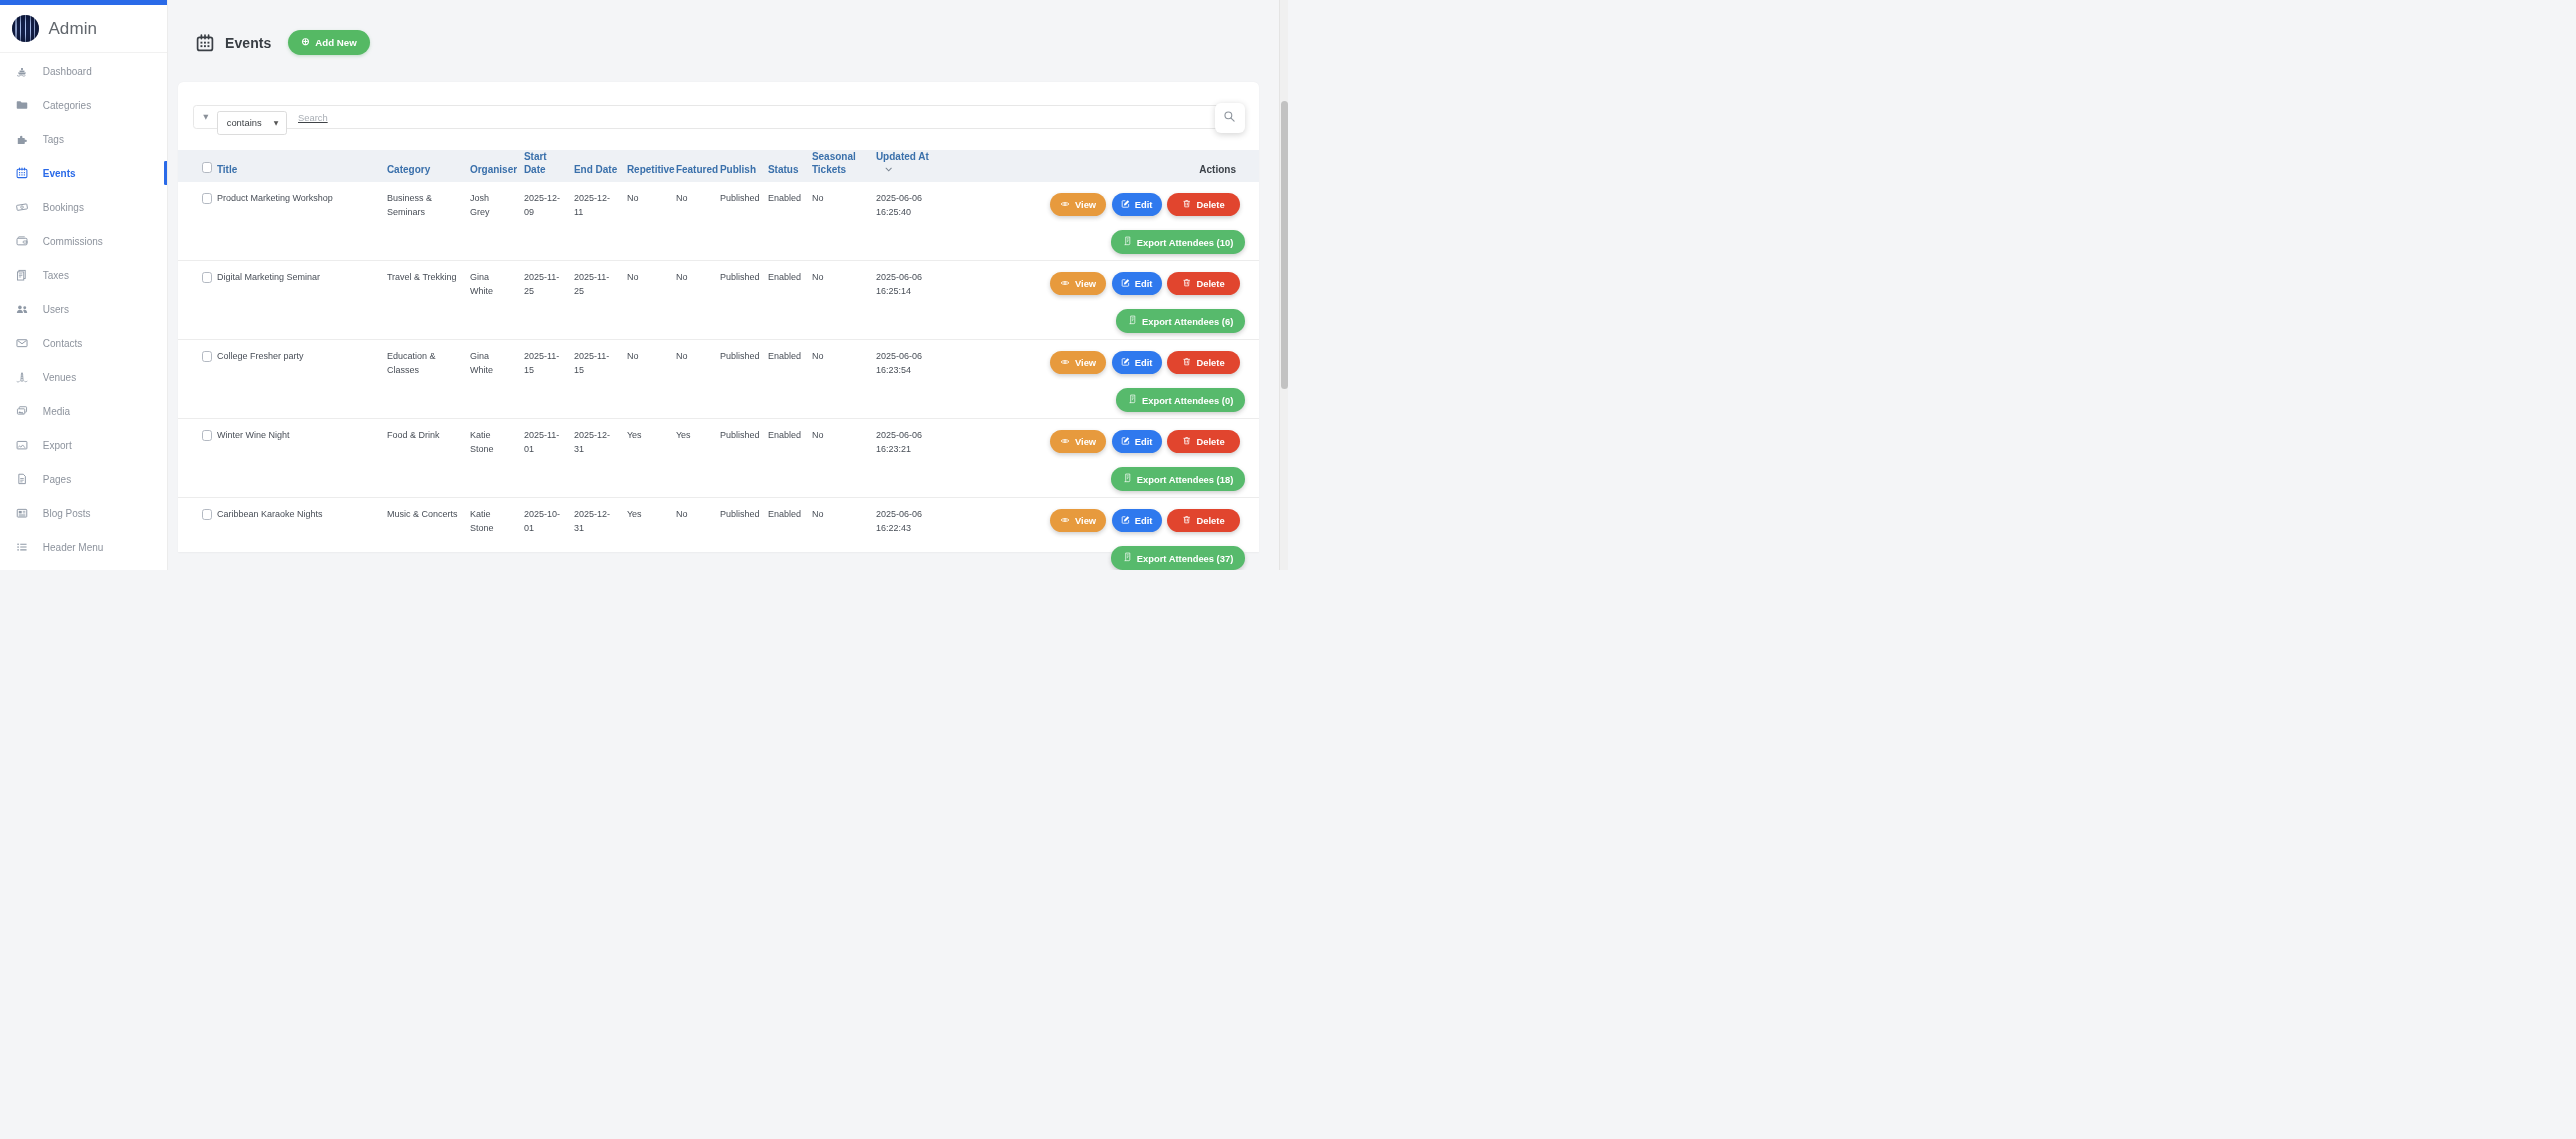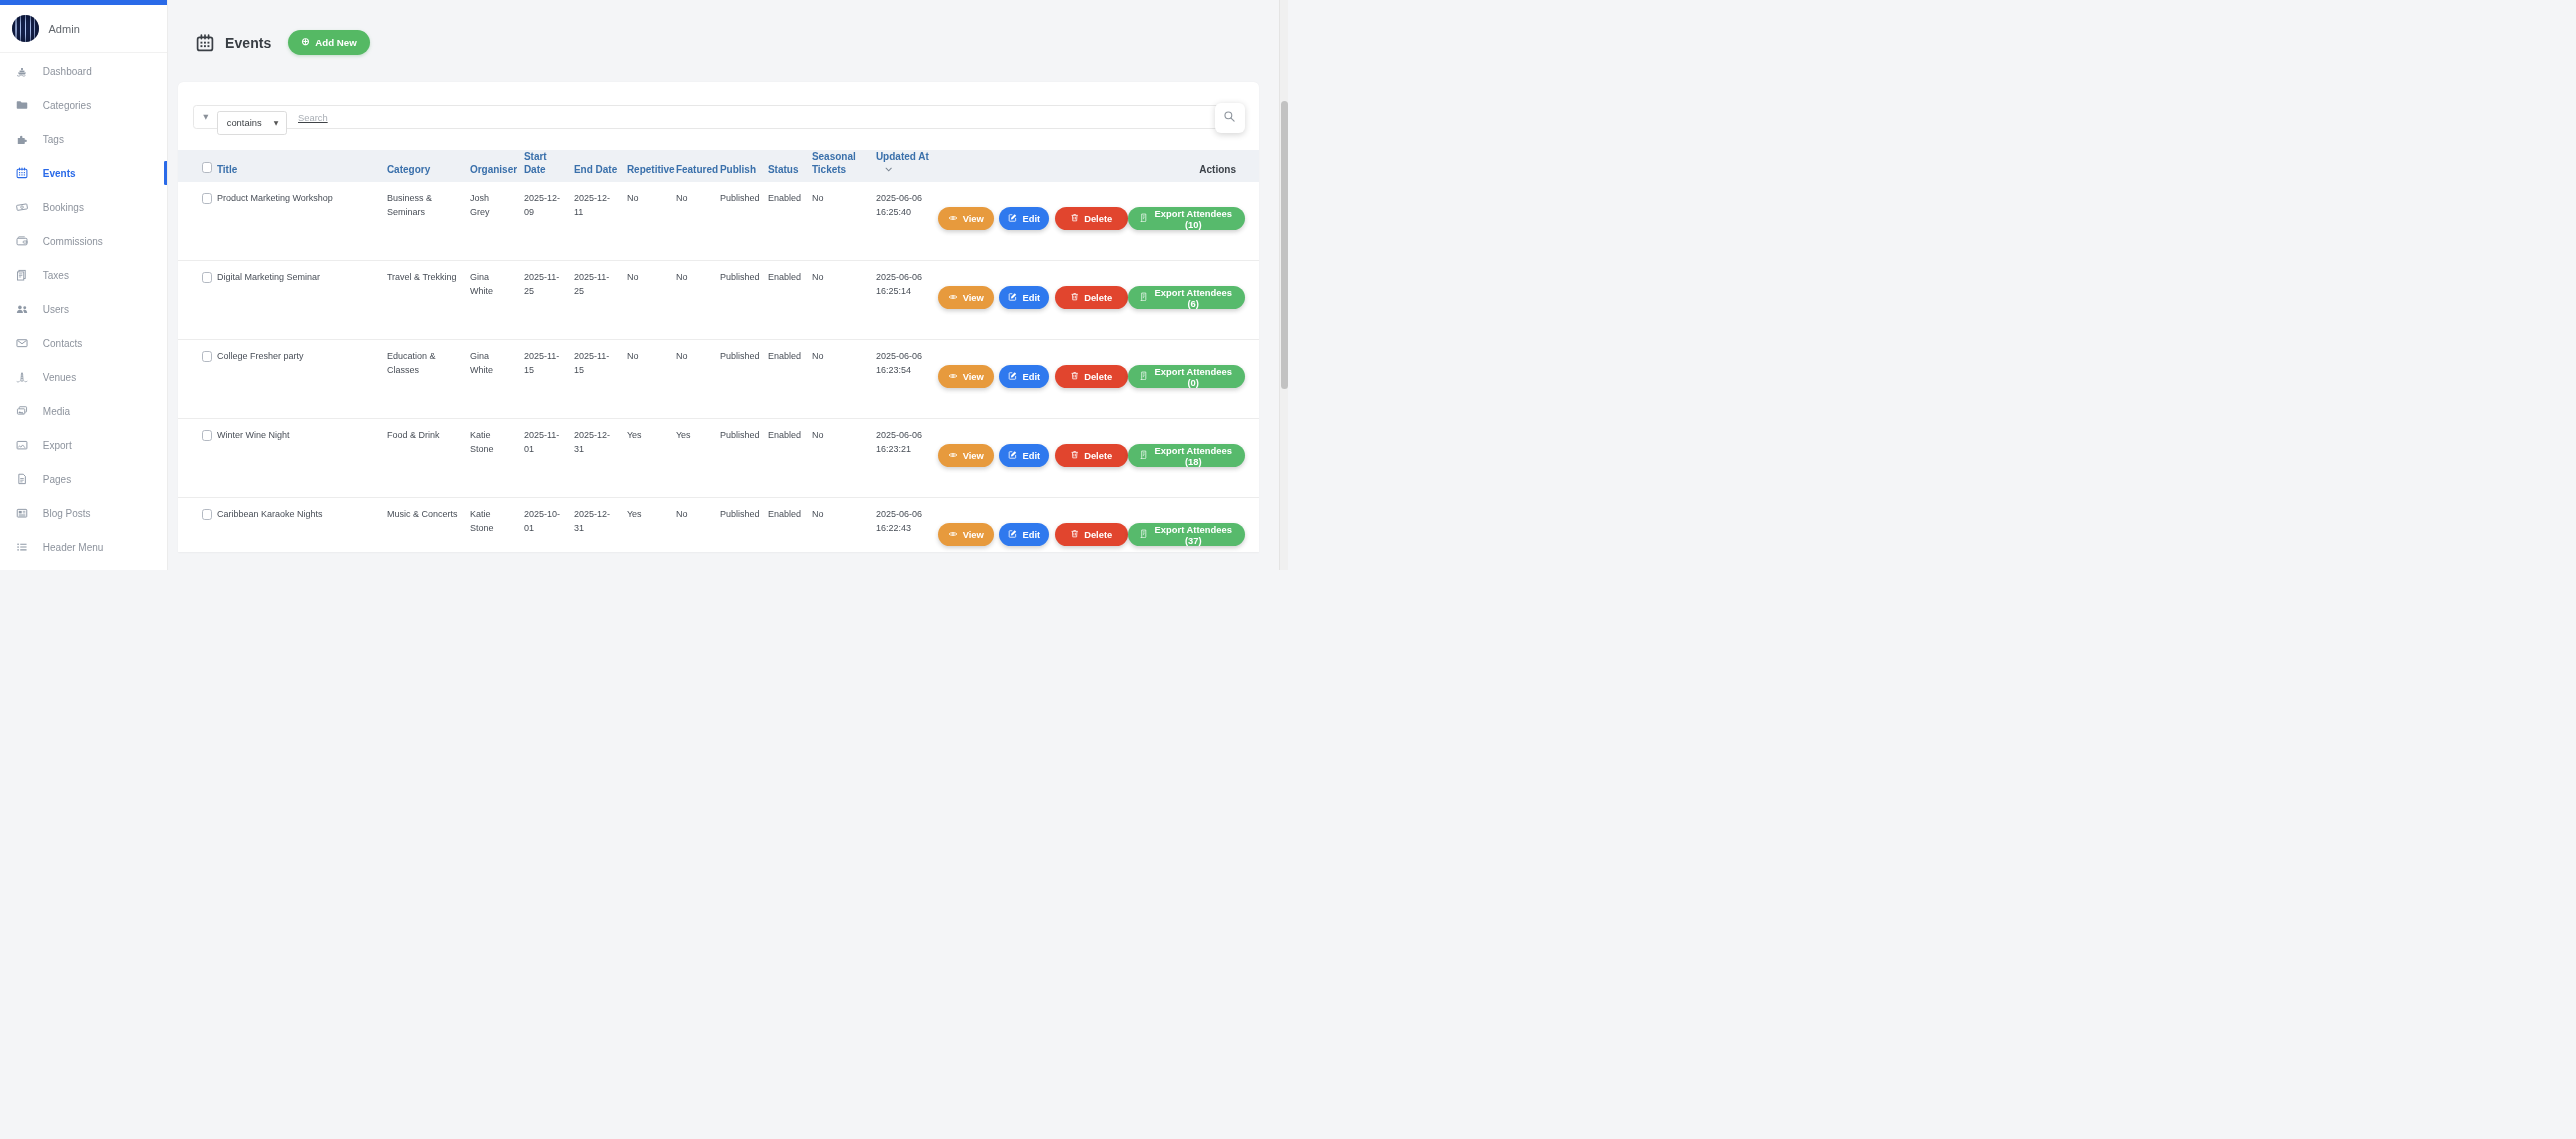--- a/index.html
+++ b/index.html
@@ -9,21 +9,21 @@
 
   
   .sidebar { position:relative; width:168px; height:100%; background:#ffffff;
     border-right:0.7px solid #ececec; flex:0 0 168px; }
   .accentbar { height:5.4px; width:100%; background:var(--accent); }
   .profile { display:flex; align-items:center; gap:9.4px; padding:9.4px 0 9.4px 12px;
     border-bottom:0.7px solid #f1f1f1; height:48px; }
   .avatar { width:27px; height:27px; border-radius:50%;
     background:repeating-linear-gradient(90deg,#131f49 0 3.4px,#a9bdeb 3.4px 4.7px);
     box-shadow:inset 0 0 6.7px 2.7px rgba(10,16,40,.55); }
-  .brand { font-size:11px; color:#62676d; letter-spacing:0.1px; }
+  .brand { font-size:17px; color:#62676d; letter-spacing:0.1px; }
   .menu { padding-top:0.7px; }
   .m-item { display:flex; align-items:center; gap:14px; height:34px; padding-left:14.8px;
     cursor:pointer; position:relative; color:#8d939d; font-size:10px; }
   .m-item .micon { width:14px; height:14px; flex:0 0 14px; display:flex; align-items:center; }
   .m-item.active { color:var(--accent); font-weight:bold; }
   .m-item.active::after { content:""; position:absolute; right:0; top:5.4px; bottom:5.4px;
     width:2.7px; background:var(--accent); border-radius:1.3px 0 0 1.3px; }
 
   
   .main { flex:1; padding:0 29px 0 10px; position:relative; }
@@ -66,21 +66,21 @@
   .sort-caret { display:inline-block; margin-left:8.7px; }
   .trow { height:79px; align-items:start; padding-top:9.4px; border-bottom:0.7px solid #ececec; }
   .cell { font-size:9px; color:#484e57; line-height:1.6; }
   .c-cat { padding-right:7.4px; }
   .c-org { padding-right:14px; }
   .c-start,.c-end { padding-right:8.7px; }
   .c-upd { padding-right:1.3px; }
   .cbx { display:inline-block; width:10.7px; height:10.7px; border:1px solid #b3b9c2;
     border-radius:2.7px; background:#fff; cursor:pointer; margin-top:2px; }
 
-  .c-actions { display:flex; flex-direction:row; align-items:flex-end; padding-top:2px; }
+  .c-actions { display:flex; flex-direction:column; align-items:flex-end; padding-top:2px; }
   .btnrow { display:flex; gap:5.4px; }
   .btn { display:flex; align-items:center; justify-content:center; gap:4.7px; height:23.5px;
     border:none; border-radius:11.7px; color:#fff; font-size:9.4px; font-weight:bold;
     font-family:inherit; cursor:pointer; box-shadow:0 2px 4.7px rgba(40,40,40,.22); }
   .btn svg { flex:0 0 auto; }
   .btn-view { width:56px; background:var(--orange); }
   .btn-edit { width:50px; background:var(--editblue); }
   .btn-delete { width:73px; background:var(--red); }
   .export-row { margin-top:14px; margin-right:-4.7px; }
   .btn-export { padding:0 11.4px; background:var(--exportgreen); }

